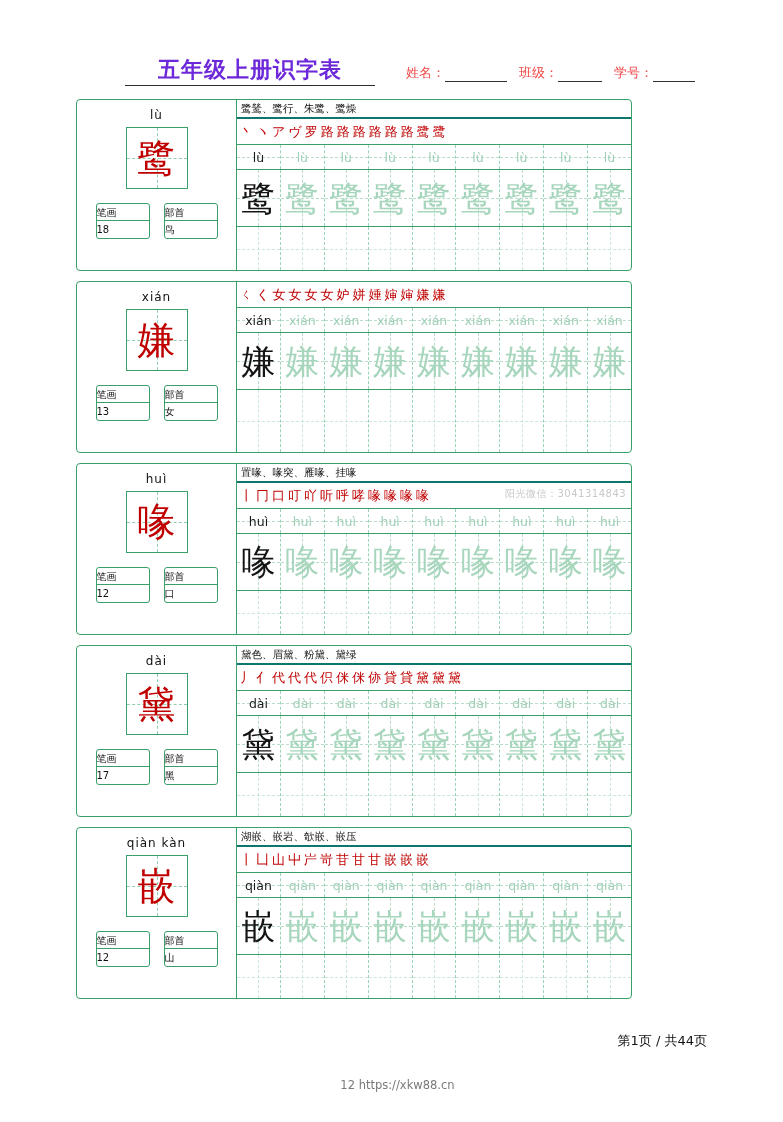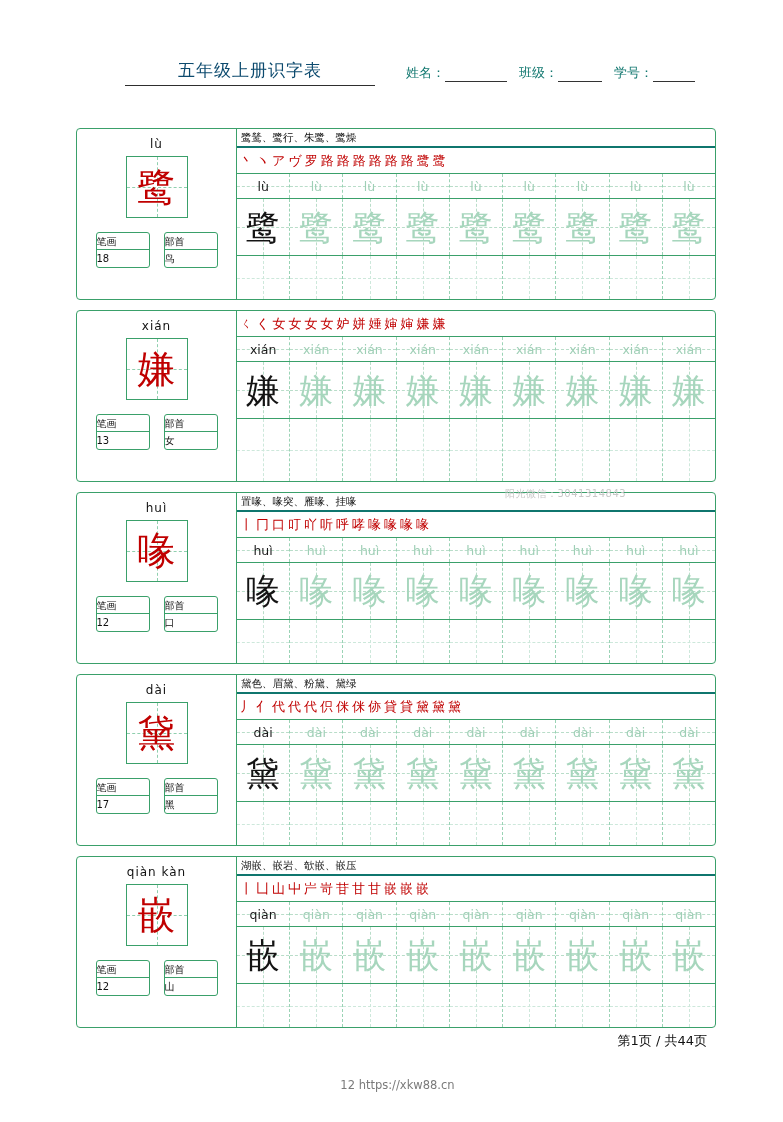--- a/index.html
+++ b/index.html
@@ -32,24 +32,24 @@
   }
   .title-wrap {
     position: absolute;
     left: 44px;
     top: 0px;
     width: 260px;
     text-align: center;
   }
   .doc-title {
     font-family: "DejaVu Sans", sans-serif;
-    font-size: 17px;
-    font-weight: normal;
+    font-size: 22px;
+    font-weight: bold;
     letter-spacing: 1px;
-    color: #0c4a6e;
+    color: #6d28d9;
     line-height: 24px;
   }
   .title-rule {
     margin-top: 3px;
     border-bottom: 1.5px solid #2e2e2e;
     width: 250px;
     margin-left: 5px;
   }
   .fields {
     position: absolute;
@@ -60,38 +60,38 @@
     gap: 12px;
     font-size: 13px;
   }
   .field {
     display: flex;
     align-items: flex-end;
     font-family: "DejaVu Sans", sans-serif;
   }
   .field-label {
     font-size: 13px;
-    color: #0f766e;
+    color: #ef4444;
     white-space: nowrap;
   }
   .field-line {
     display: inline-block;
     border-bottom: 1px solid #333;
     height: 14px;
   }
   .w60 { width: 62px; }
   .w44 { width: 44px; }
   .w42 { width: 42px; }
 
   
   .cards {
     position: absolute;
     left: 76px;
-    top: 128px;
-    width: 640px;
+    top: 99px;
+    width: 556px;
   }
   .card {
     border: 1.2px solid #3aa06a;
     border-radius: 4px;
     height: 172px;
     margin-bottom: 10px;
     display: flex;
     box-sizing: border-box;
     overflow: hidden;
     background: #fff;

